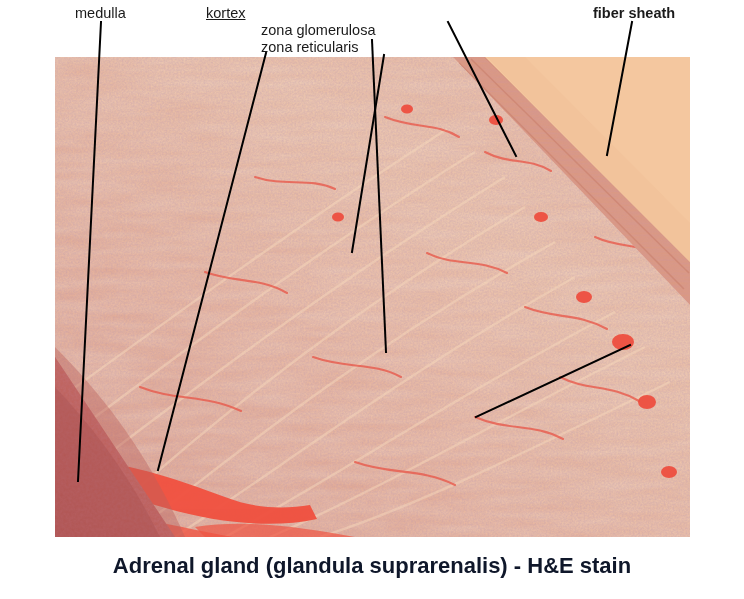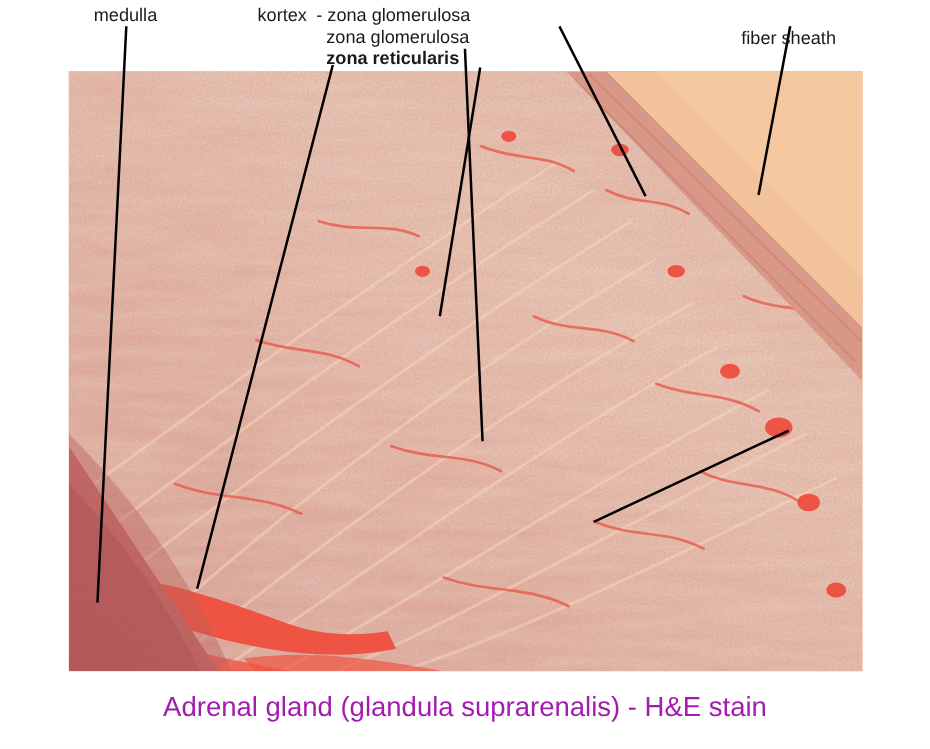--- a/index.html
+++ b/index.html
@@ -59,22 +59,23 @@
   }
 
   .caption {
     position: absolute;
     left: 0;
     top: 551px;
     width: 744px;
     text-align: center;
     font-size: 22px;
     line-height: 30px;
-    color: #a21caf;
+    color: #0f172a;
     font-family: "Liberation Sans", sans-serif;
+    font-weight: bold;
   }
 </style>
 </head>
 <body>
 
 <div id="figure-root">
 
   <div id="micrograph">
     <svg viewBox="0 0 635 480" preserveAspectRatio="none" aria-hidden="true">
       <defs>
@@ -212,26 +213,25 @@
       <line x1="372" y1="40" x2="386" y2="352"></line>
       <line x1="384" y1="55" x2="352" y2="252"></line>
       <line x1="448" y1="22" x2="516" y2="156"></line>
       <line x1="632" y1="22" x2="607" y2="155"></line>
       <line x1="630" y1="345" x2="476" y2="417"></line>
     </g>
   </svg>
 
   <div class="label" style="left:75px;  top:5px;text-align:center;">medulla</div>
 
-  <div class="label" style="left:206px; top:5px;">kortex</div>
-
-  <div class="label" style="left:253px; top:5px;">- zona glomerulosa</div>
+  <div class="label" style="left:206px; top:5px;text-decoration:underline;">kortex</div>
+
 
   <div class="label" style="left:261px; top:22px;">zona glomerulosa</div>
 
-  <div class="label" style="left:261px; top:39px;font-weight:bold;">zona reticularis</div>
-
-
-  <div class="label" style="left:593px; top:23px;">fiber sheath</div>
+  <div class="label" style="left:261px; top:39px;">zona reticularis</div>
+
+
+  <div class="label" style="left:593px; top:5px;font-weight:bold;">fiber sheath</div>
 
   <div class="caption">Adrenal gland (glandula suprarenalis) - H&amp;E stain</div>
 
 </div>
 
 </body></html>

